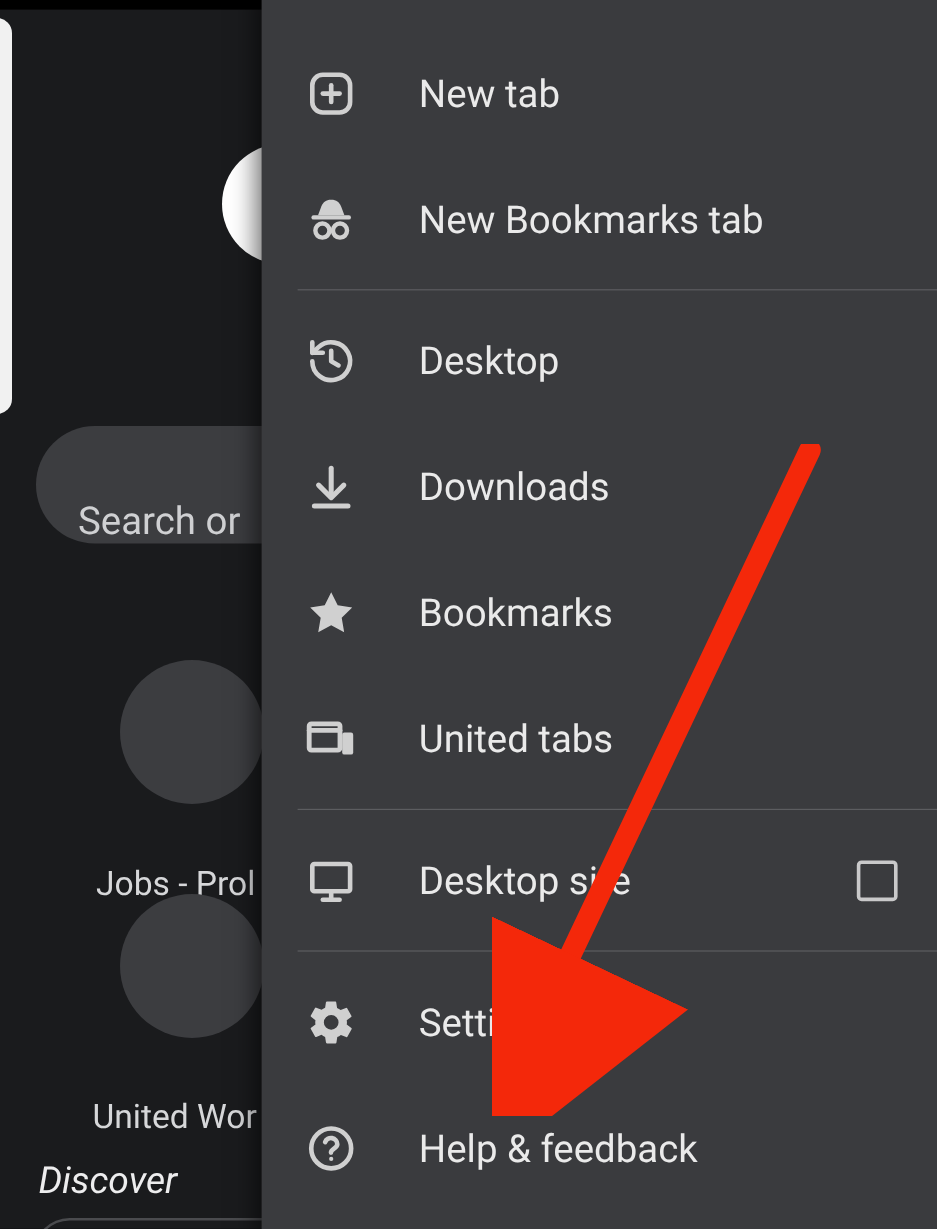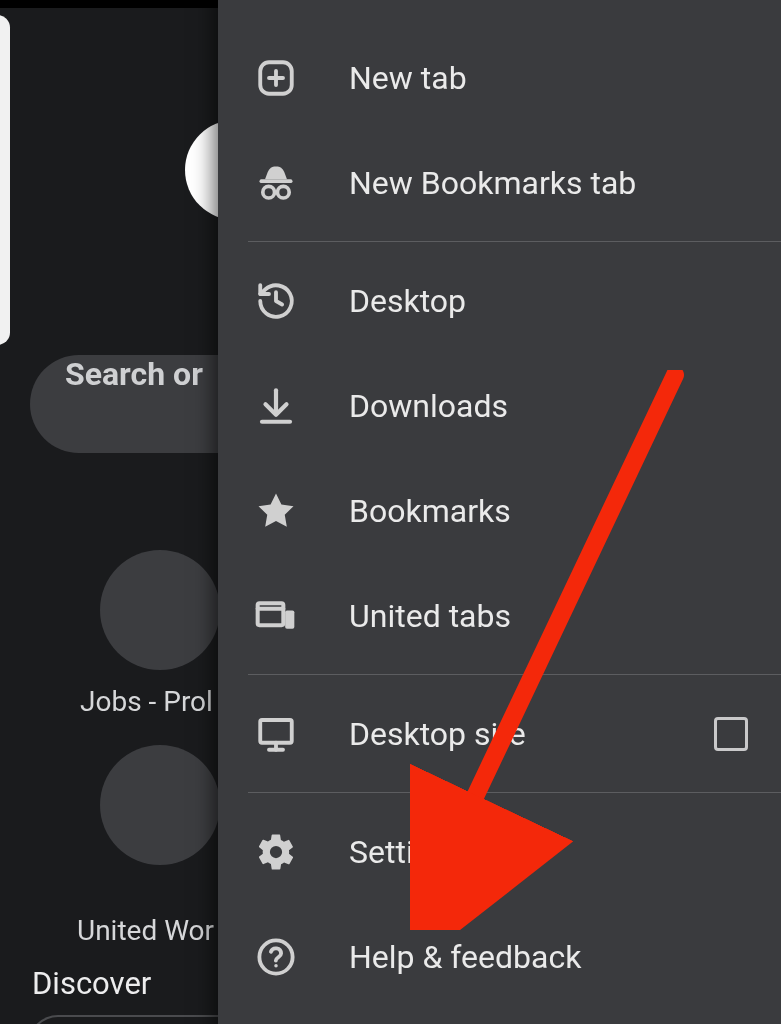--- a/index.html
+++ b/index.html
@@ -36,47 +36,47 @@
     background: #fff;
     border-radius: 50%;
   }
   .bg .search {
     position: absolute;
     left: 30px; top: 355px;
     width: 320px; height: 98px;
     background: #3c3d40;
     border-radius: 50px;
     display: flex;
-    align-items: flex-start;
+    align-items: flex-end;
     padding-left: 35px;
     color: #cfd0d2;
     font-size: 32px;
-    font-weight: bold;
   }
   .bg .tile {
     position: absolute;
     width: 120px; height: 120px;
     background: #3c3d40;
     border-radius: 50%;
   }
   .bg .tile1 { left: 100px; top: 550px; }
   .bg .tile2 { left: 100px; top: 745px; }
   .bg .tile-label {
     position: absolute;
     color: #d6d7d9;
     font-size: 28px;
     white-space: nowrap;
   }
-  .bg .label1 { left: 80px; top: 685px; }
+  .bg .label1 { left: 80px; top: 720px; }
   .bg .label2 { left: 77px; top: 878px; margin-top: 36px; }
   .bg .discover {
     position: absolute;
     left: 32px; top: 965px;
     color: #ededee;
     font-size: 31px;
+    font-style: italic;
   }
   .bg .card {
     position: absolute;
     left: 28px; top: 1015px;
     width: 350px; height: 50px;
     border: 2px solid #4a4b4e;
     border-radius: 30px 30px 0 0;
     border-bottom: none;
   }
 

